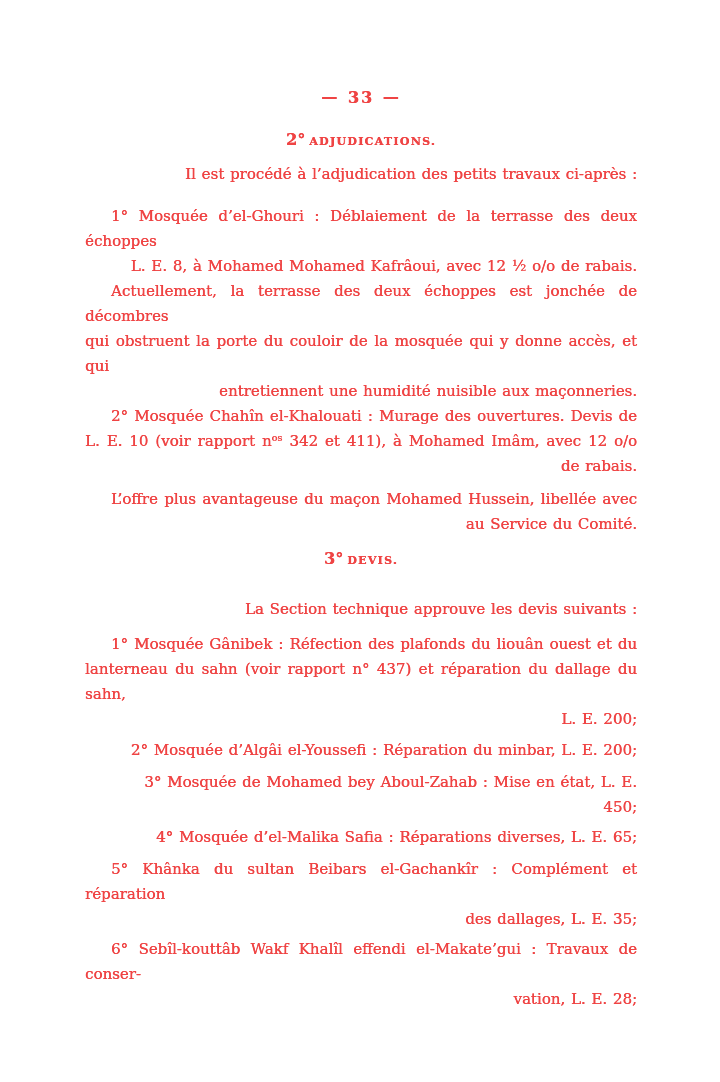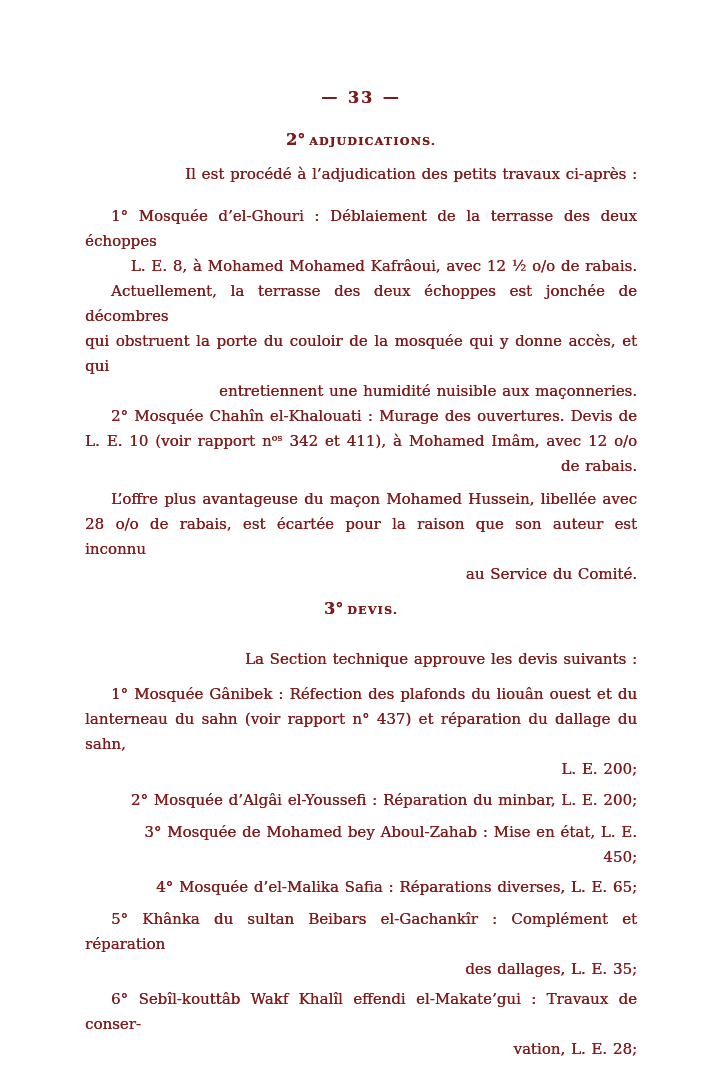--- a/index.html
+++ b/index.html
@@ -2,21 +2,21 @@
 <html><head>
 <meta charset="utf-8">
 <style>
   html,body{margin:0;padding:0;background:#e8e8e8;}
   .page{
     position:relative;
     width:720px;height:1082px;
     background:#ffffff;
     overflow:hidden;
     font-family:"DejaVu Serif","Liberation Serif",serif;
-    color:#7f1d1d;
+    color:#ef4444;
   }
   .text-col{
     position:absolute;left:85px;top:0;width:552px;
     font-size:15px;line-height:25px;
     word-spacing:1px;
     text-shadow:0.3px 0 0 currentColor;
   }
   .block{margin:0;}
   
   .text-col > :nth-child(1){margin-top:88px;}
@@ -72,21 +72,20 @@
         <div class="line j">qui obstruent la porte du couloir de la mosquée qui y donne accès, et qui</div>
         <div class="line">entretiennent une humidité nuisible aux maçonneries.</div>
       </div>
       <div class="block para">
         <div class="line j ind">2° Mosquée Chahîn el-Khalouati : Murage des ouvertures. Devis de</div>
         <div class="line j">L. E. 10 (voir rapport nᵒˢ 342 et 411), à Mohamed Imâm, avec 12 o/o</div>
         <div class="line">de rabais.</div>
       </div>
       <div class="block para">
         <div class="line j ind">L’offre plus avantageuse du maçon Mohamed Hussein, libellée avec</div>
-        <div class="line j">28 o/o de rabais, est écartée pour la raison que son auteur est inconnu</div>
         <div class="line">au Service du Comité.</div>
       </div>
       <div class="block heading"><span class="num">3°</span><span class="cap">DEVIS.</span></div>
       <div class="block para">
         <div class="line ind">La Section technique approuve les devis suivants :</div>
       </div>
       <div class="block item">
         <div class="line j ind">1° Mosquée Gânibek : Réfection des plafonds du liouân ouest et du</div>
         <div class="line j">lanterneau du sahn (voir rapport n° 437) et réparation du dallage du sahn,</div>
         <div class="line">L. E. 200;</div>

